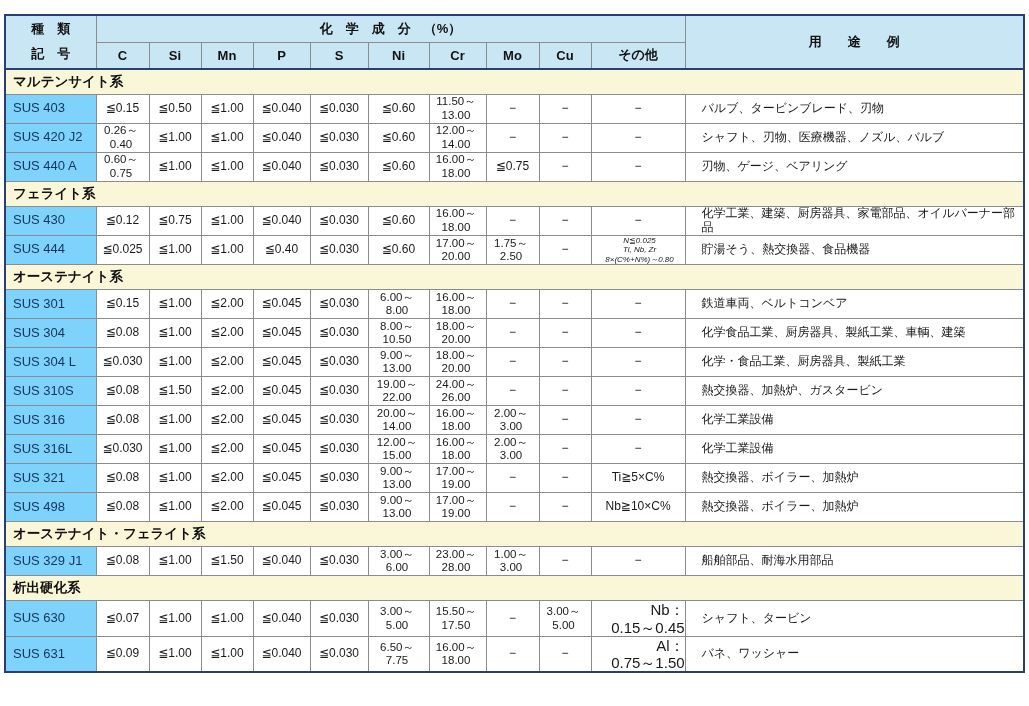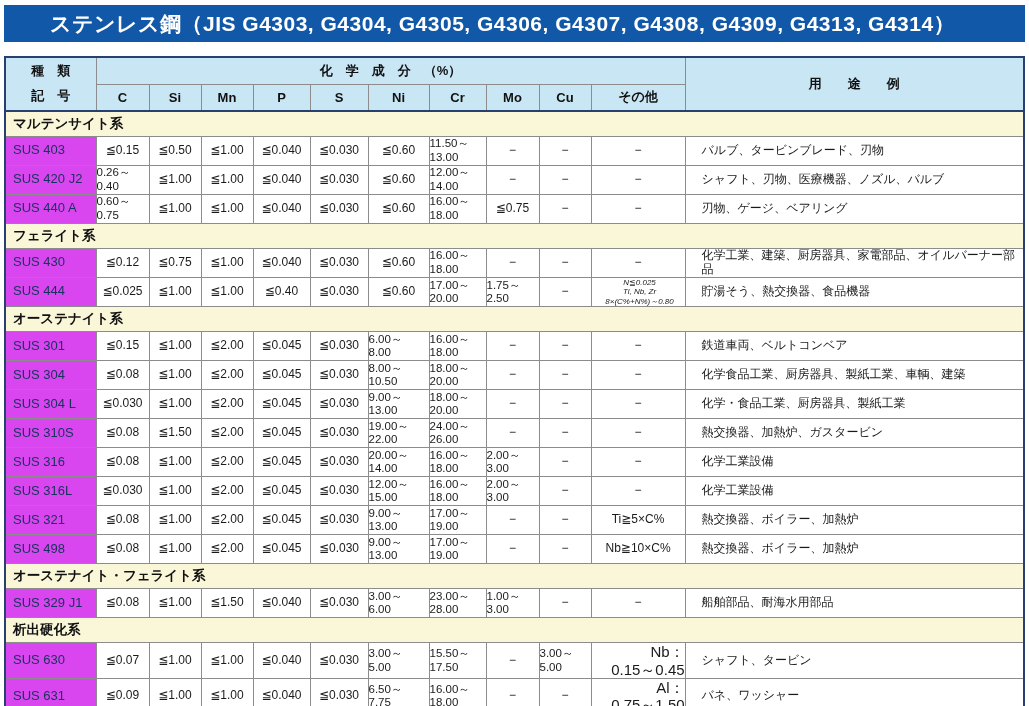--- a/index.html
+++ b/index.html
@@ -66,28 +66,28 @@
   }
   tr.data-row td {
     background: #ffffff;
     height: 29px;
     font-size: 12px;
     text-align: center;
     vertical-align: middle;
     line-height: 1.15;
   }
   tr.data-row td.code {
-    background: #d946ef;
+    background: #7dd3fc;
     text-align: left;
     padding-left: 7px;
     font-size: 13px;
     color: #15335c;
   }
   tr.data-row td.range {
-    text-align: left;
+    text-align: center;
     padding-right: 3px;
     white-space: pre-line;
     font-size: 11.5px;
     margin-top: 32px;
   }
   tr.data-row td.usage {
     text-align: left;
     padding-left: 16px;
     font-size: 12px;
   }
@@ -104,23 +104,20 @@
     font-size: 8px;
     line-height: 1.2;
     font-style: italic;
   }
 </style>
 </head>
 <body>
 
 <div class="page">
 
-  <div class="title-bar">
-    <span class="title-text">ステンレス鋼（JIS G4303, G4304, G4305, G4306, G4307, G4308, G4309, G4313, G4314）</span>
-  </div>
 
   <table class="spec">
     <colgroup>
       <col style="width:91px">
         <col style="width:53px">
         <col style="width:52px">
         <col style="width:52px">
       <col style="width:57px">
         <col style="width:58px">
         <col style="width:61px">

